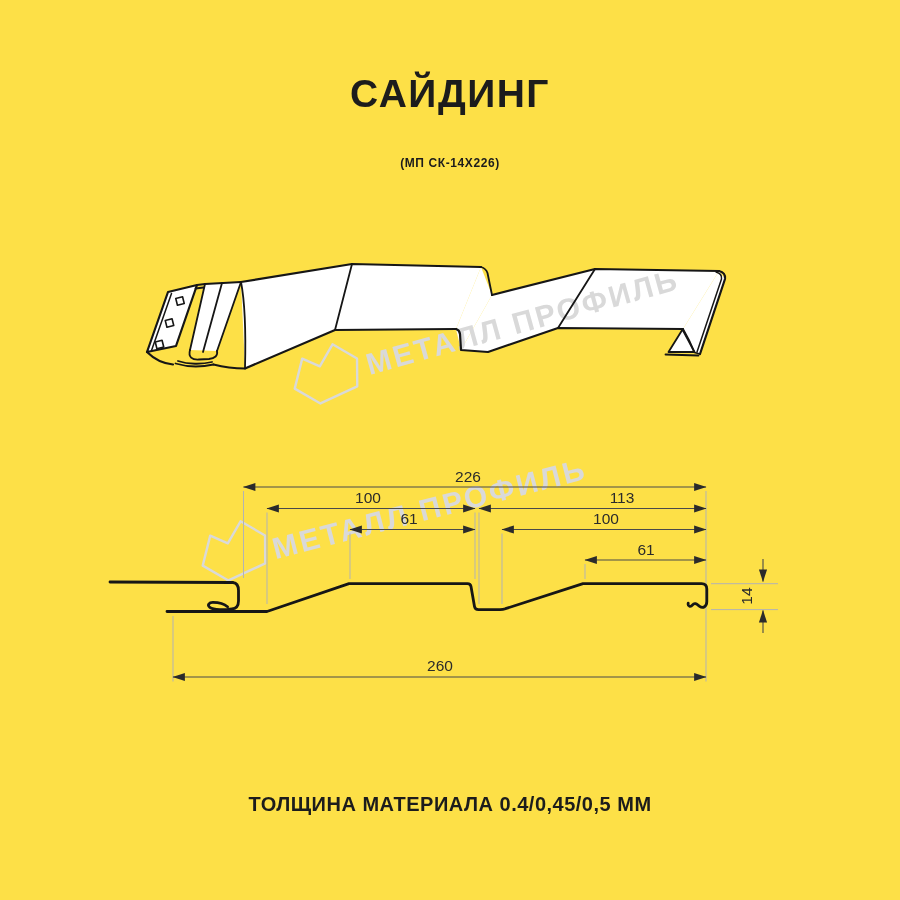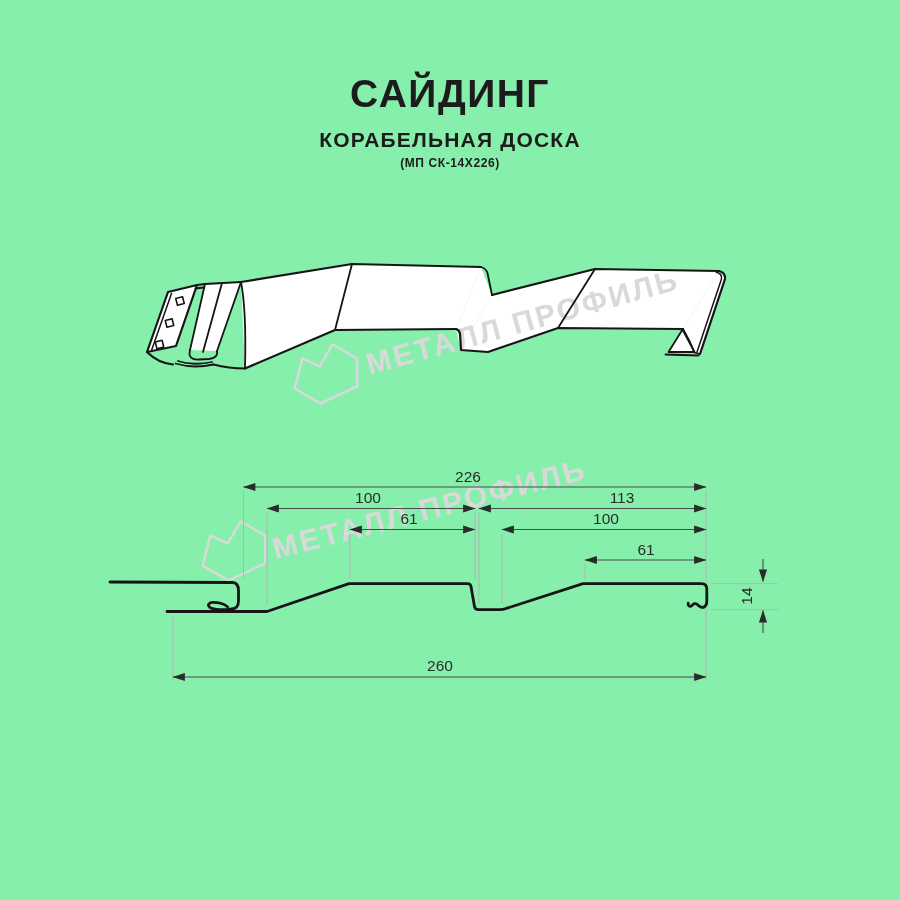--- a/index.html
+++ b/index.html
@@ -1,16 +1,16 @@
 <!DOCTYPE html>
 <html><head>
 <meta charset="utf-8">
 <style>
   html,body{margin:0;padding:0;background:#ffffff;}
-  .page{position:relative;width:900px;height:900px;background:#86efac;overflow:hidden;
+  .page{position:relative;width:900px;height:900px;background:#fde047;overflow:hidden;
         font-family:"Liberation Sans","DejaVu Sans",sans-serif;}
   .hdr{position:absolute;left:0;width:900px;text-align:center;color:#1c1c1c;}
   .hdr-title{top:72px;font-size:39px;font-weight:700;letter-spacing:1.5px;}
   .hdr-sub{top:128px;font-size:21px;font-weight:600;letter-spacing:1.2px;}
   .hdr-model{top:156px;font-size:12px;font-weight:600;letter-spacing:0.6px;}
   .ftr{position:absolute;left:0;top:793px;width:900px;text-align:center;
        font-size:20px;font-weight:600;letter-spacing:0.5px;color:#1c1c1c;}
   svg{position:absolute;left:0;top:0;}
   .wm-text{font-family:"Liberation Sans","DejaVu Sans",sans-serif;font-size:30px;font-weight:700;
            letter-spacing:2.5px;fill:#d9d9d9;}
@@ -19,21 +19,20 @@
   .ext-line{stroke:#b3b3b3;stroke-width:1;fill:none;}
   .outline{stroke:#161616;fill:none;stroke-linecap:round;stroke-linejoin:round;}
   .face{fill:#ffffff;stroke:none;}
 </style>
 </head>
 <body>
 
 <div class="page">
 
   <div class="hdr hdr-title">САЙДИНГ</div>
-  <div class="hdr hdr-sub">КОРАБЕЛЬНАЯ ДОСКА</div>
   <div class="hdr hdr-model">(МП СК-14Х226)</div>
 
   <svg width="900" height="900" viewBox="0 0 900 900">
     <defs>
       <marker id="ar" viewBox="0 0 10 8" refX="9.6" refY="4" markerWidth="12" markerHeight="9" orient="auto-start-reverse">
         <path d="M10,4 L0,0.7 L0,7.3 Z" fill="#2b2b2b"></path>
       </marker>
     </defs>
 
     <g>
@@ -154,13 +153,14 @@
                Q 470.5,583.7 471,586.5 L 474.5,606.5
                Q 475,609.6 478.5,609.6 L 500,609.6
                Q 503,609.6 505.5,608.7 L 583,583.7 L 701.5,583.7
                Q 706.8,583.7 706.8,589 L 706.8,601.5
                C 706.8,606.5 703,608.8 699.6,606.3
                C 696.8,604.2 694.6,602.2 692.6,604.8
                C 690.6,607.4 687.6,606.6 688.2,603.2"></path>
     </g>
   </svg>
 
+  <div class="ftr">ТОЛЩИНА МАТЕРИАЛА 0.4/0,45/0,5 ММ</div>
 </div>
 
 </body></html>

